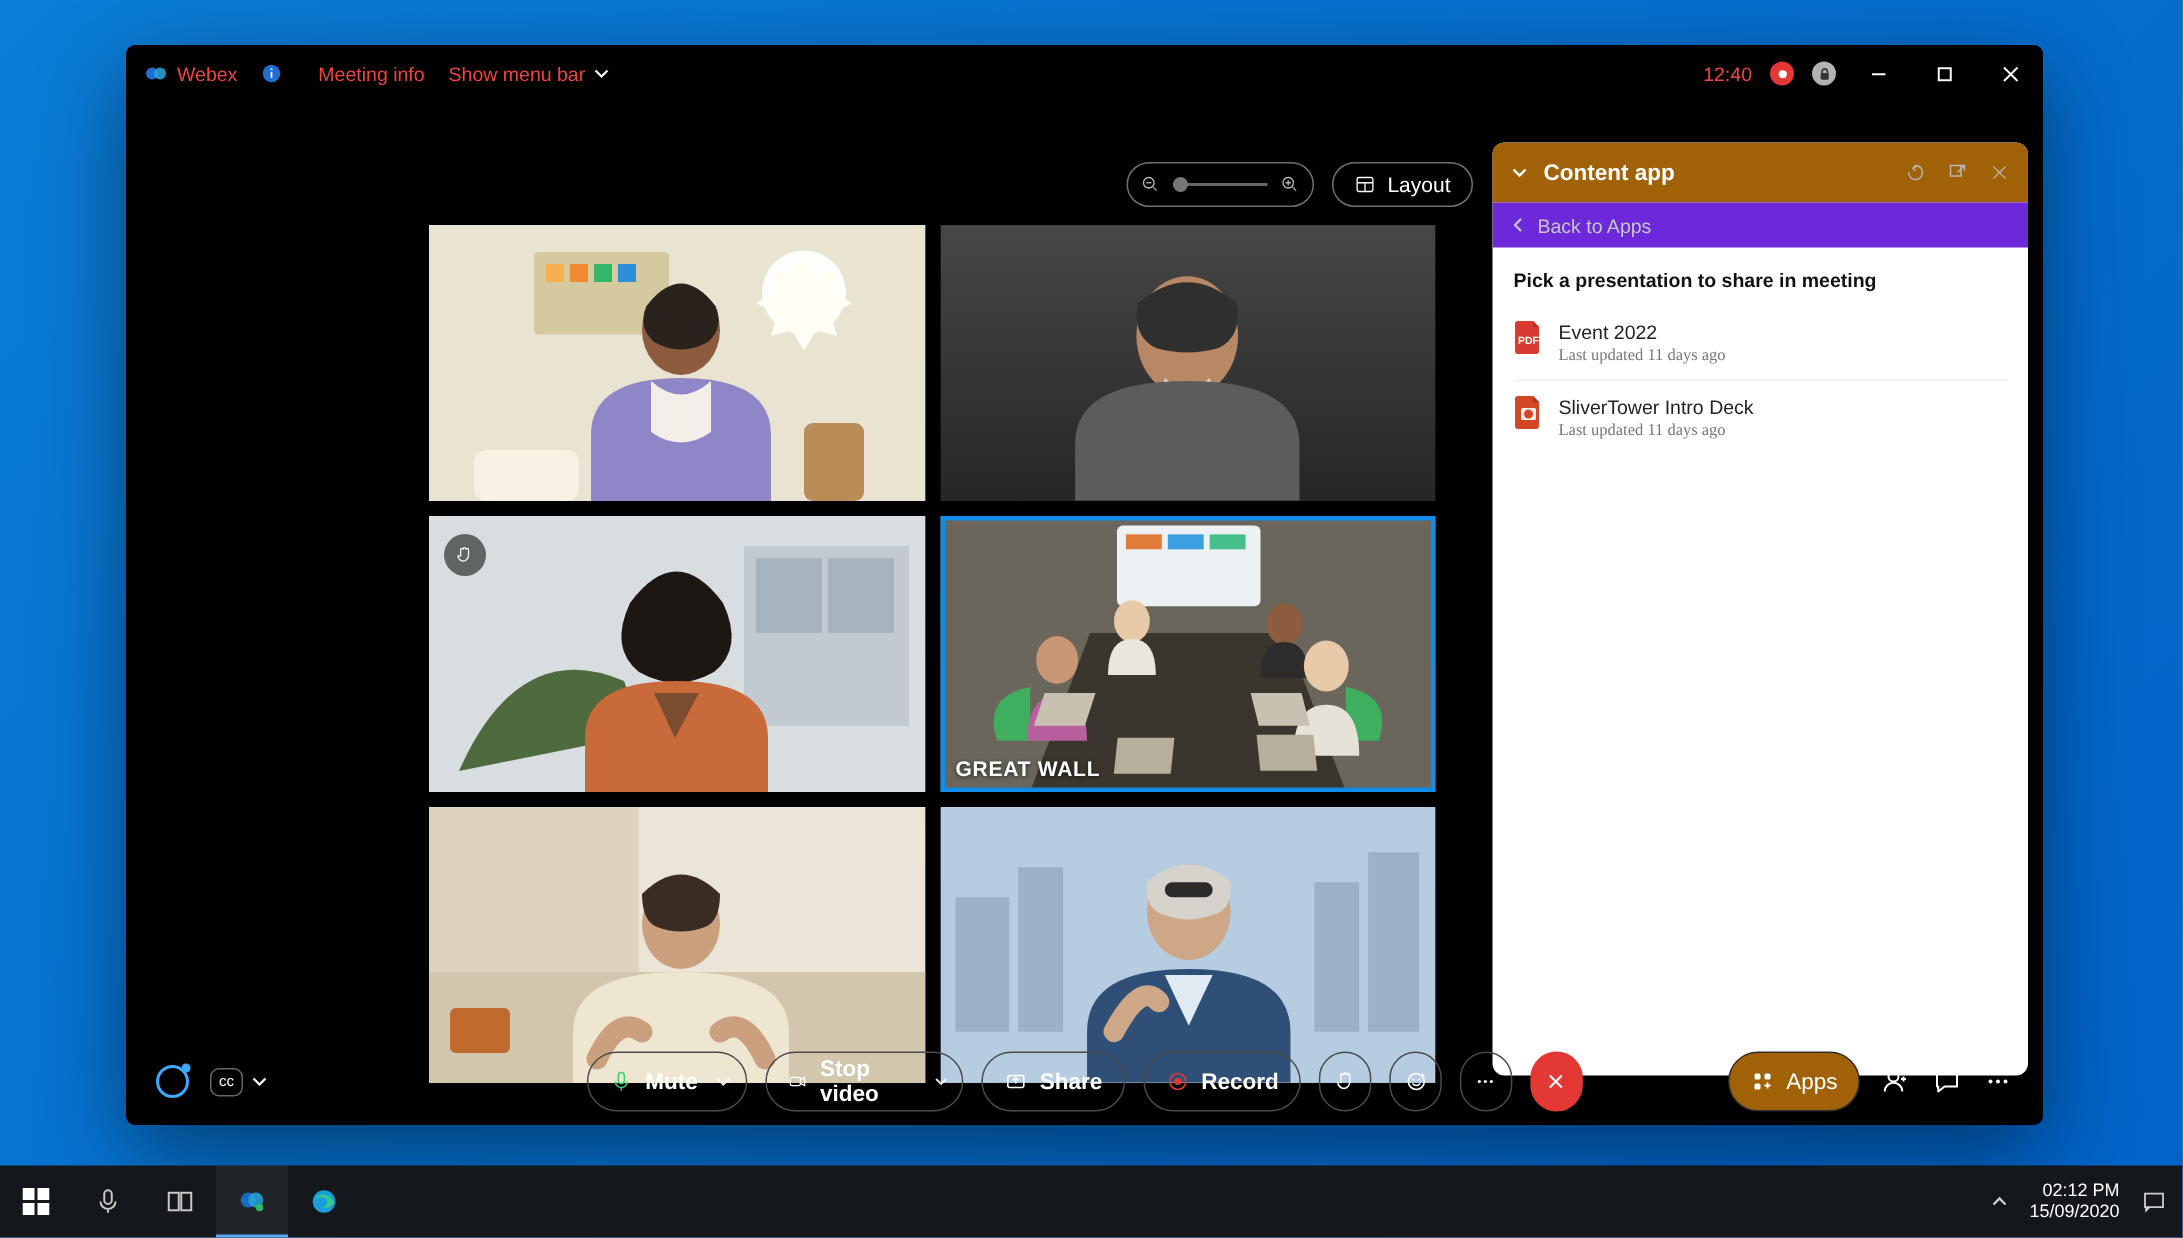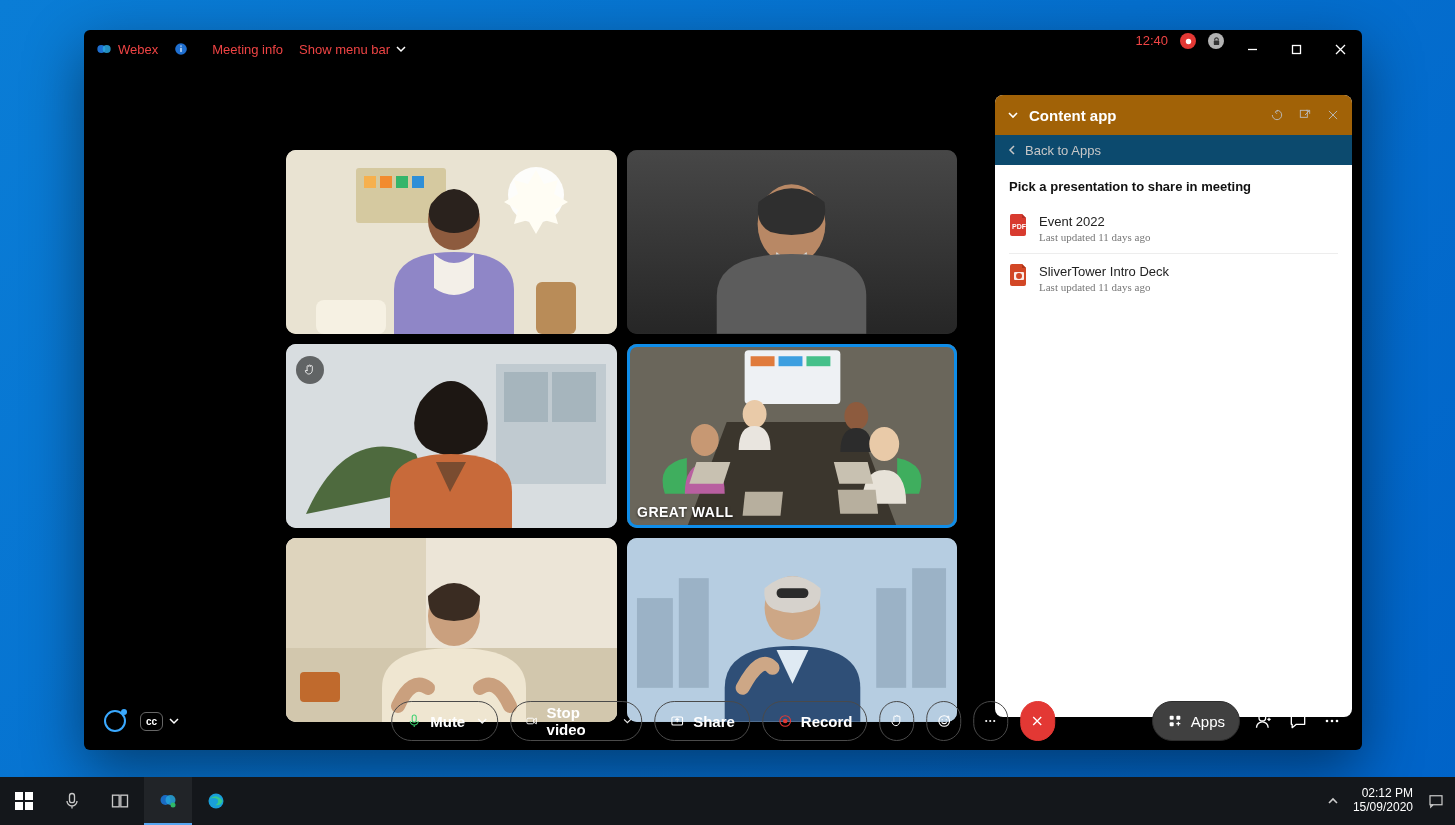--- a/index.html
+++ b/index.html
@@ -5,78 +5,78 @@
   * { margin:0; padding:0; box-sizing:border-box; font-family:'Segoe UI',Arial,sans-serif; }
   body { width:1455px; height:825px; background:linear-gradient(135deg,#0a7dd6 0%,#0063c8 100%); overflow:hidden; position:relative; }
   .window { position:absolute; left:84px; top:30px; width:1278px; height:720px; background:#000; border-radius:6px; box-shadow:0 20px 60px rgba(0,0,0,.45); display:flex; flex-direction:column; }
   .titlebar { height:38px; display:flex; align-items:center; padding:0 6px; color:#ef4444; font-size:13px; }
   .titlebar .left { display:flex; align-items:center; gap:16px; padding-left:6px; }
   .brand { display:flex; align-items:center; gap:6px; }
   .brand svg { width:16px; height:16px; }
   .mi { display:flex; align-items:center; gap:24px; }
   .mi svg { width:14px; height:14px; }
   .menubar-btn { display:flex; align-items:center; gap:6px; cursor:pointer; }
-  .titlebar .right { margin-left:auto; display:flex; align-items:flex-start; gap:12px; }
+  .titlebar .right { margin-left:auto; display:flex; align-items:center; gap:12px; }
   .pill { display:inline-flex; align-items:center; justify-content:center; width:16px; height:16px; border-radius:50%; }
   .pill.rec { background:#e33834; }
   .pill.lock { background:#b3b3b3; }
   .pill svg { width:9px; height:9px; }
   .winbtn { width:32px; height:32px; display:flex; align-items:center; justify-content:center; cursor:pointer; color:#fff; }
   .winbtn svg { width:11px; height:11px; stroke:#fff; fill:none; stroke-width:1.3; }
 
   .toprow { position:absolute; right:380px; top:78px; display:flex; gap:12px; align-items:center;}
   .zoom { width:125px; height:30px; border:1px solid #707070; border-radius:15px; display:flex; align-items:center; justify-content:space-between; padding:0 8px; color:#ccc;}
   .zoom svg { width:14px; height:14px; }
   .zoom .track { flex:1; height:2px; background:#666; margin:0 8px; position:relative; }
   .zoom .knob { position:absolute; left:0; top:-4px; width:10px; height:10px; border-radius:50%; background:#777; }
   .layout-btn { height:30px; border:1px solid #707070; border-radius:15px; display:flex; align-items:center; gap:8px; padding:0 14px; color:#fff; font-size:14px; cursor:pointer;}
   .layout-btn svg { width:14px; height:14px; }
 
   .stage { position:absolute; left:202px; top:120px; display:grid; grid-template-columns:331px 330px; grid-auto-rows:184px; gap:10px 10px; }
-  .tile { border-radius:10px; overflow:hidden; position:relative; display:flex; align-items:center; justify-content:center;}
+  .tile { border-radius:0; overflow:hidden; position:relative; display:flex; align-items:center; justify-content:center;}
   .tile.focus { outline:3px solid #0f8de9; outline-offset:-3px; }
   .tile .badge { position:absolute; left:10px; top:12px; width:28px; height:28px; border-radius:50%; background:rgba(0,0,0,.55); display:flex; align-items:center; justify-content:center;}
   .tile .badge svg { width:14px; height:14px; stroke:#fff; fill:none; }
   .tile .namebar { position:absolute; left:10px; bottom:8px; color:#fff; font-size:14px; font-weight:600; text-shadow:0 1px 3px rgba(0,0,0,0.7); letter-spacing:.5px;}
 
   
   .scene { width:100%; height:100%; }
   .t1 { background:linear-gradient(180deg,#e8e2d3 0%,#ddd6c1 70%,#cfc8b2 100%);}
   .t2 { background:linear-gradient(180deg,#3c3c3c 0%,#2c2c2c 100%);}
   .t3 { background:linear-gradient(180deg,#d9dfe2 0%,#c2cacf 100%);}
   .t4 { background:linear-gradient(180deg,#6f6a60 0%,#595448 100%);}
   .t5 { background:linear-gradient(180deg,#efe9df 0%,#ded5c3 100%);}
   .t6 { background:linear-gradient(180deg,#b9cfe3 0%,#a0b8cd 100%);}
   .torso { border-radius:40% 40% 10% 10%/60% 60% 10% 10%; }
   .head { border-radius:50%; }
 
   .panel { position:absolute; right:10px; top:65px; width:357px; height:622px; background:#fff; border-radius:8px; overflow:hidden; display:flex; flex-direction:column;}
   .panel-head { height:40px; background:#a16207; color:#fff; display:flex; align-items:center; padding:0 12px; gap:10px; font-size:15px; font-weight:600;}
   .panel-head .actions { margin-left:auto; display:flex; gap:14px; color:#bbb;}
   .panel-head .actions svg { width:14px; height:14px; }
-  .panel-sub { height:30px; background:#0c4a6e; color:#c7c7c7; display:flex; align-items:center; padding:0 12px; gap:8px; font-size:13px;}
+  .panel-sub { height:30px; background:#6d28d9; color:#c7c7c7; display:flex; align-items:center; padding:0 12px; gap:8px; font-size:13px;}
   .panel-body { padding:14px 14px 0 14px; font-size:13px; color:#111;}
   .panel-body .prompt { font-weight:600; font-size:13px;}
   .plist { margin-top:10px; }
   .pitem { display:flex; gap:10px; padding:10px 0; border-bottom:1px solid #ededed; cursor:pointer;}
   .pitem:last-child { border-bottom:none;}
   .ficon { width:20px; height:22px; flex:0 0 20px;}
   .pitem .meta .name { font-size:13px; color:#222; margin-bottom:2px;}
   .pitem .meta .sub { font-size:11px; color:#777;font-family:Liberation Serif, serif;}
 
   .bottombar { position:absolute; left:0; right:0; bottom:0; height:58px; display:flex; align-items:center; padding:0 20px; color:#fff;}
   .bbtn { height:40px; border:1px solid #4a4a4a; border-radius:20px; display:flex; align-items:center; padding:0 14px; gap:8px; font-size:15px; cursor:pointer; background:transparent;}
   .bbtn.split { padding-right:10px;}
   .bbtn .caret { margin-left:4px; opacity:.9;}
   .bbtn svg.ic { width:16px; height:16px; }
   .bbtn.round { width:40px; padding:0; justify-content:center;}
   .bbtn.end { background:#e33834; border-color:#e33834;}
-  .bbtn.apps { background:#404040; border-color:#2d2d2d; font-weight:500;}
+  .bbtn.apps { background:#a16207; border-color:#2d2d2d; font-weight:500;}
   .bar-center { position:absolute; left:50%; transform:translateX(-50%); display:flex; gap:12px; align-items:center;font-weight:bold;}
-  .bar-left { display:flex; gap:14px; align-items:center;font-weight:bold;}
+  .bar-left { display:flex; gap:14px; align-items:center;}
   .bar-right { margin-left:auto; display:flex; gap:14px; align-items:center;}
   .assistant-ring { width:22px; height:22px; border:2px solid #3aa9ff; border-radius:50%; position:relative;}
   .assistant-ring::after{content:'';position:absolute;right:-3px;top:-3px;width:6px;height:6px;border-radius:50%;background:#3aa9ff;}
   .cc { border:1px solid #666; border-radius:6px; padding:3px 5px; font-size:10px;}
 
   
   .taskbar { position:absolute; left:0; right:0; bottom:0; height:48px; background:#14171b; display:flex; align-items:center; color:#fff; font-size:13px;}
   .taskbar .start { width:48px; height:48px; display:flex; align-items:center; justify-content:center; cursor:pointer;}
   .taskbar .search { flex:0 0 340px; height:40px; background:#2a2d31; display:flex; align-items:center; gap:10px; padding:0 12px; color:#c8c8c8; cursor:text;}
   .taskbar .search input { background:transparent; border:none; outline:none; color:#c8c8c8; font-size:14px; width:100%;}
@@ -139,20 +139,44 @@
           </svg>
         </div>
       <div class="winbtn">
           <svg viewBox="0 0 11 11">
             <path d="M1 1l9 9M10 1L1 10"></path>
           </svg>
         </div>
     </div>
   </div>
 
+  <div class="toprow">
+    <div class="zoom">
+      <svg viewBox="0 0 24 24">
+          <circle cx="10" cy="10" r="6" stroke="#bbb" fill="none" stroke-width="1.5"></circle>
+          <path d="M7 10h6" stroke="#bbb" stroke-width="1.5"></path>
+          <path d="M15 15l4 4" stroke="#bbb" stroke-width="1.5"></path>
+        </svg>
+      <div class="track">
+          <div class="knob"></div>
+        </div>
+      <svg viewBox="0 0 24 24">
+          <circle cx="10" cy="10" r="6" stroke="#bbb" fill="none" stroke-width="1.5"></circle>
+          <path d="M7 10h6M10 7v6" stroke="#bbb" stroke-width="1.5"></path>
+          <path d="M15 15l4 4" stroke="#bbb" stroke-width="1.5"></path>
+        </svg>
+    </div>
+    <div class="layout-btn">
+      <svg viewBox="0 0 24 24">
+          <rect x="3" y="4" width="18" height="16" rx="2" stroke="#fff" fill="none" stroke-width="1.5"></rect>
+          <path d="M3 10h18M12 10v10" stroke="#fff" stroke-width="1.5"></path>
+        </svg>
+      <span>Layout</span>
+    </div>
+  </div>
 
   <div class="stage">
 
     <div class="tile">
       <svg class="scene t1" viewBox="0 0 331 184">
         <rect width="331" height="184" fill="#e9e3d2"></rect>
         <rect x="70" y="18" width="90" height="55" fill="#d5c9a0" rx="3"></rect>
         <rect x="78" y="26" width="12" height="12" fill="#f6b04e"></rect>
           <rect x="94" y="26" width="12" height="12" fill="#f28b2f"></rect>
           <rect x="110" y="26" width="12" height="12" fill="#35b56a"></rect>

